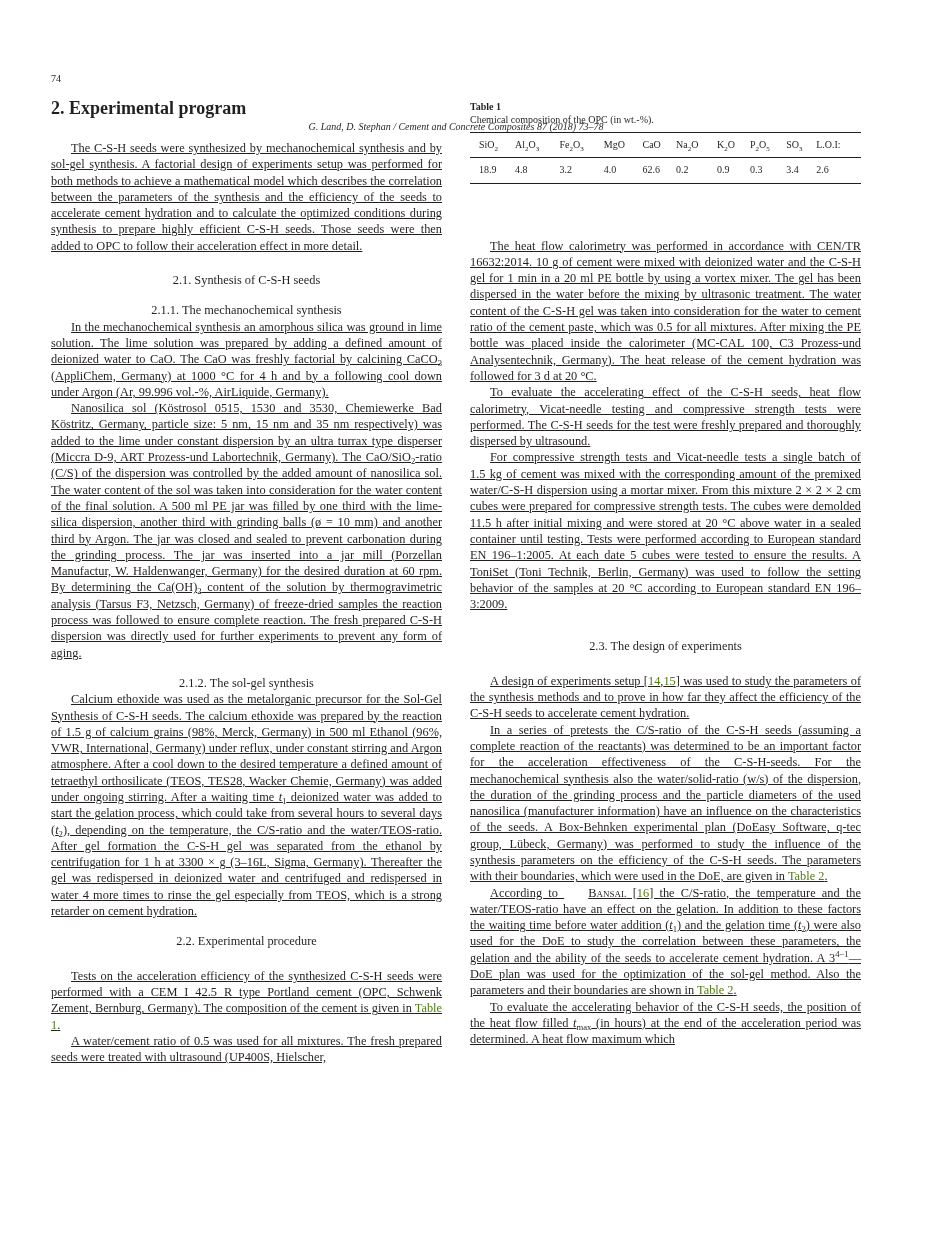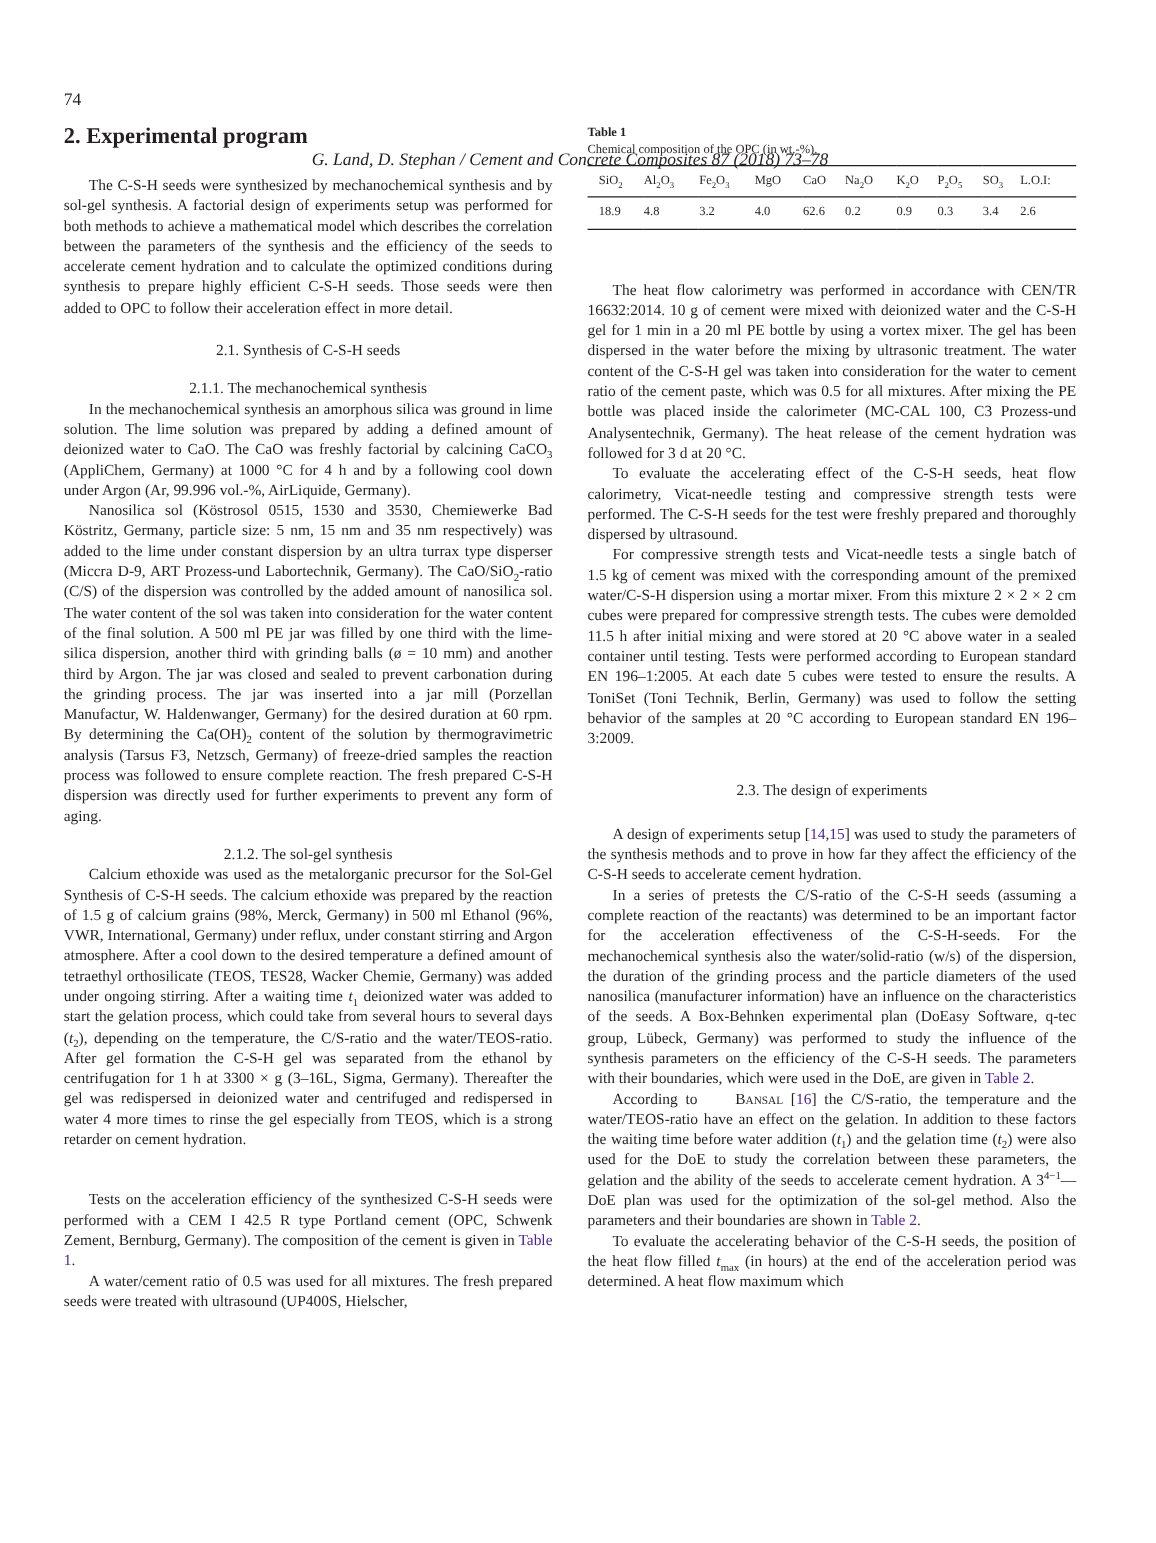--- a/index.html
+++ b/index.html
@@ -1,35 +1,35 @@
 <!DOCTYPE html>
 <html><head>
 <meta charset="utf-8">
 <style>
   html, body { margin: 0; padding: 0; background: #ffffff; }
   body { width: 925px; height: 1234px; position: relative; overflow: hidden;
          font-family: "Liberation Serif", "DejaVu Serif", serif; color: #231f20; }
   .running-head { position: absolute; top: 73px; left: 51px; width: 810px; height: 14px;
-                  font-size: 14px; font-style: italic; }
+                  font-size: 10px; font-style: italic; }
   .running-head .pg { position: absolute; left: 0; top: 0; font-style: normal; }
   .running-head .jr { position: absolute; left: 0; right: 0; text-align: center; top: 0; margin-top: 48px; }
   .col { position: absolute; top: 100px; width: 391px; font-size: 12.35px; line-height: 16.3px; }
   .col-left { left: 51px; }
   .col-right { left: 470px; }
-  p { margin: 0; text-align: justify; text-indent: 20px; hyphens: manual; }
+  p { margin: 0; text-align: justify; text-indent: 20px; hyphens: manual; text-decoration: underline; }
   .h-section { font-weight: bold; font-size: 18px; margin: 0 0 24px 0; line-height: 16px; }
   .h-sub { margin: 0; line-height: 16.3px; text-align: center; }
   .gap-lg { height: 18px; }
   .gap-md { height: 14px; }
-  .link { color: #4c1d95; }
+  .link { color: #4d7c0f; }
   .smallcaps { font-variant: small-caps; padding-left: 24px; }
   sub, sup { font-size: 70%; line-height: 0; }
   .tbl-title { font-weight: bold; font-size: 10px; line-height: 13px; }
   .tbl-caption { font-size: 10px; line-height: 13px; margin-bottom: 6px; }
-  table.t1 { width: 391px; border-collapse: collapse; font-size: 10px; margin-bottom: 40px; }
+  table.t1 { width: 391px; border-collapse: collapse; font-size: 10px; margin-bottom: 54px; }
   table.t1 th, table.t1 td { text-align: left; font-weight: normal; padding: 4px 0 4px 0; }
   table.t1 thead tr { border-top: 1.4px solid #231f20; border-bottom: 1px solid #231f20; }
   table.t1 tbody tr { border-bottom: 1.4px solid #231f20; }
   .t1 .c0 { width: 36px; padding-left: 9px; }
 </style>
 </head>
 <body>
 
 <div class="running-head">
   <span class="pg">74</span>
@@ -42,20 +42,21 @@
   <div class="gap-lg"></div>
   <div class="h-sub">2.1. Synthesis of C-S-H seeds</div>
   <div class="gap-md"></div>
   <div class="h-sub">2.1.1. The mechanochemical synthesis</div>
   <p><span>In the mechanochemical synthesis an amorphous silica was ground in lime solution. The lime solution was prepared by adding a defined amount of deionized water to CaO. The CaO was freshly factorial by calcining CaCO</span><sub>3</sub><span> (AppliChem, Germany) at 1000&nbsp;°C for 4&nbsp;h and by a following cool down under Argon (Ar, 99.996&nbsp;vol.-%, AirLiquide, Germany).</span></p>
   <p><span>Nanosilica sol (Köstrosol 0515, 1530 and 3530, Chemiewerke Bad Köstritz, Germany, particle size: 5&nbsp;nm, 15&nbsp;nm and 35&nbsp;nm respectively) was added to the lime under constant dispersion by an ultra turrax type disperser (Miccra D-9, ART Prozess-und Labortechnik, Germany). The CaO/SiO</span><sub>2</sub><span>-ratio (C/S) of the disper­sion was controlled by the added amount of nanosilica sol. The water content of the sol was taken into consideration for the water content of the final solution. A 500&nbsp;ml PE jar was filled by one third with the lime-silica dispersion, another third with grinding balls (ø&nbsp;=&nbsp;10&nbsp;mm) and another third by Argon. The jar was closed and sealed to prevent carbonation during the grinding process. The jar was inserted into a jar mill (Porzellan Manufactur, W. Halden­wanger, Germany) for the desired duration at 60&nbsp;rpm. By deter­mining the Ca(OH)</span><sub>2</sub><span> content of the solution by thermogravimetric analysis (Tarsus F3, Netzsch, Germany) of freeze-dried samples the reaction process was followed to ensure complete reaction. The fresh prepared C-S-H dispersion was directly used for further ex­periments to prevent any form of aging.</span></p>
   <div class="gap-md"></div>
   <div class="h-sub">2.1.2. The sol-gel synthesis</div>
   <p><span>Calcium ethoxide was used as the metalorganic precursor for the Sol-Gel Synthesis of C-S-H seeds. The calcium ethoxide was prepared by the reaction of 1.5&nbsp;g of calcium grains (98%, Merck, Germany) in 500&nbsp;ml Ethanol (96%, VWR, International, Germany) under reflux, under constant stirring and Argon atmosphere. After a cool down to the desired temperature a defined amount of tet­raethyl orthosilicate (TEOS, TES28, Wacker Chemie, Germany) was added under ongoing stirring. After a waiting time </span><i>t</i><sub>1</sub><span> deionized water was added to start the gelation process, which could take from several hours to several days (</span><i>t</i><sub>2</sub><span>), depending on the temper­ature, the C/S-ratio and the water/TEOS-ratio. After gel formation the C-S-H gel was separated from the ethanol by centrifugation for 1&nbsp;h at 3300&nbsp;×&nbsp;g (3–16L, Sigma, Germany). Thereafter the gel was redispersed in deionized water and centrifuged and redispersed in water 4 more times to rinse the gel especially from TEOS, which is a strong retarder on cement hydration.</span></p>
   <div class="gap-md"></div>
+  <div class="h-sub">2.2. Experimental procedure</div>
   <div class="gap-lg"></div>
   <p><span>Tests on the acceleration efficiency of the synthesized C-S-H seeds were performed with a CEM I 42.5&nbsp;R type Portland cement (OPC, Schwenk Zement, Bernburg, Germany). The composition of the cement is given in </span><span class="link">Table 1</span><span>.</span></p>
   <p>A water/cement ratio of 0.5 was used for all mixtures. The fresh prepared seeds were treated with ultrasound (UP400S, Hielscher,</p>
 </div>
 
 <div class="col col-right">
   <div class="tbl-title">Table 1</div>
   <div class="tbl-caption">Chemical composition of the OPC (in wt.-%).</div>
   <table class="t1">
     <thead>

